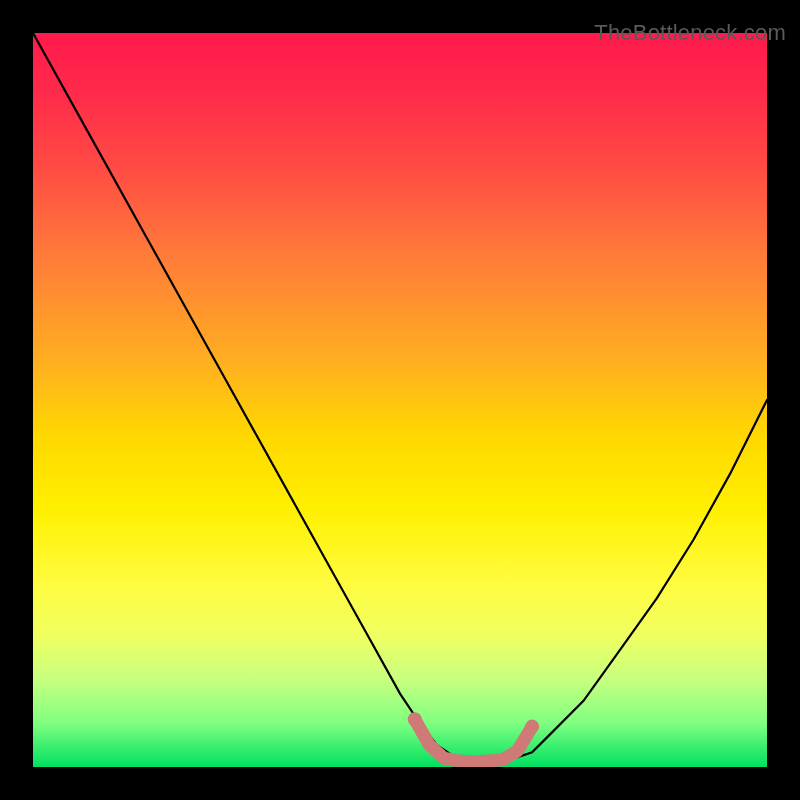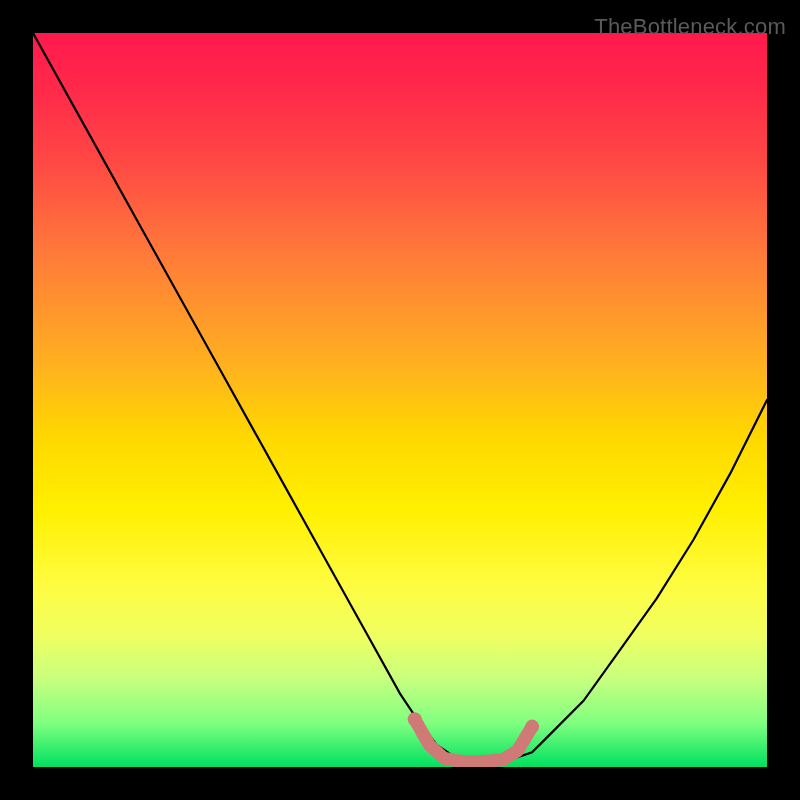--- a/index.html
+++ b/index.html
@@ -6,21 +6,21 @@
   body {
     width: 800px;
     height: 800px;
     background: #000;
     position: relative;
     font-family: Arial, Helvetica, sans-serif;
     overflow: hidden;
   }
   .watermark {
     position: absolute;
-    top: 14px;
+    top: 20px;
     right: 14px;
     color: #5a5a5a;
     font-size: 22px;
     font-weight: 500;
     z-index: 10;
     letter-spacing: 0.2px;
   }
   .plot-area {
     position: absolute;
     left: 33px;

